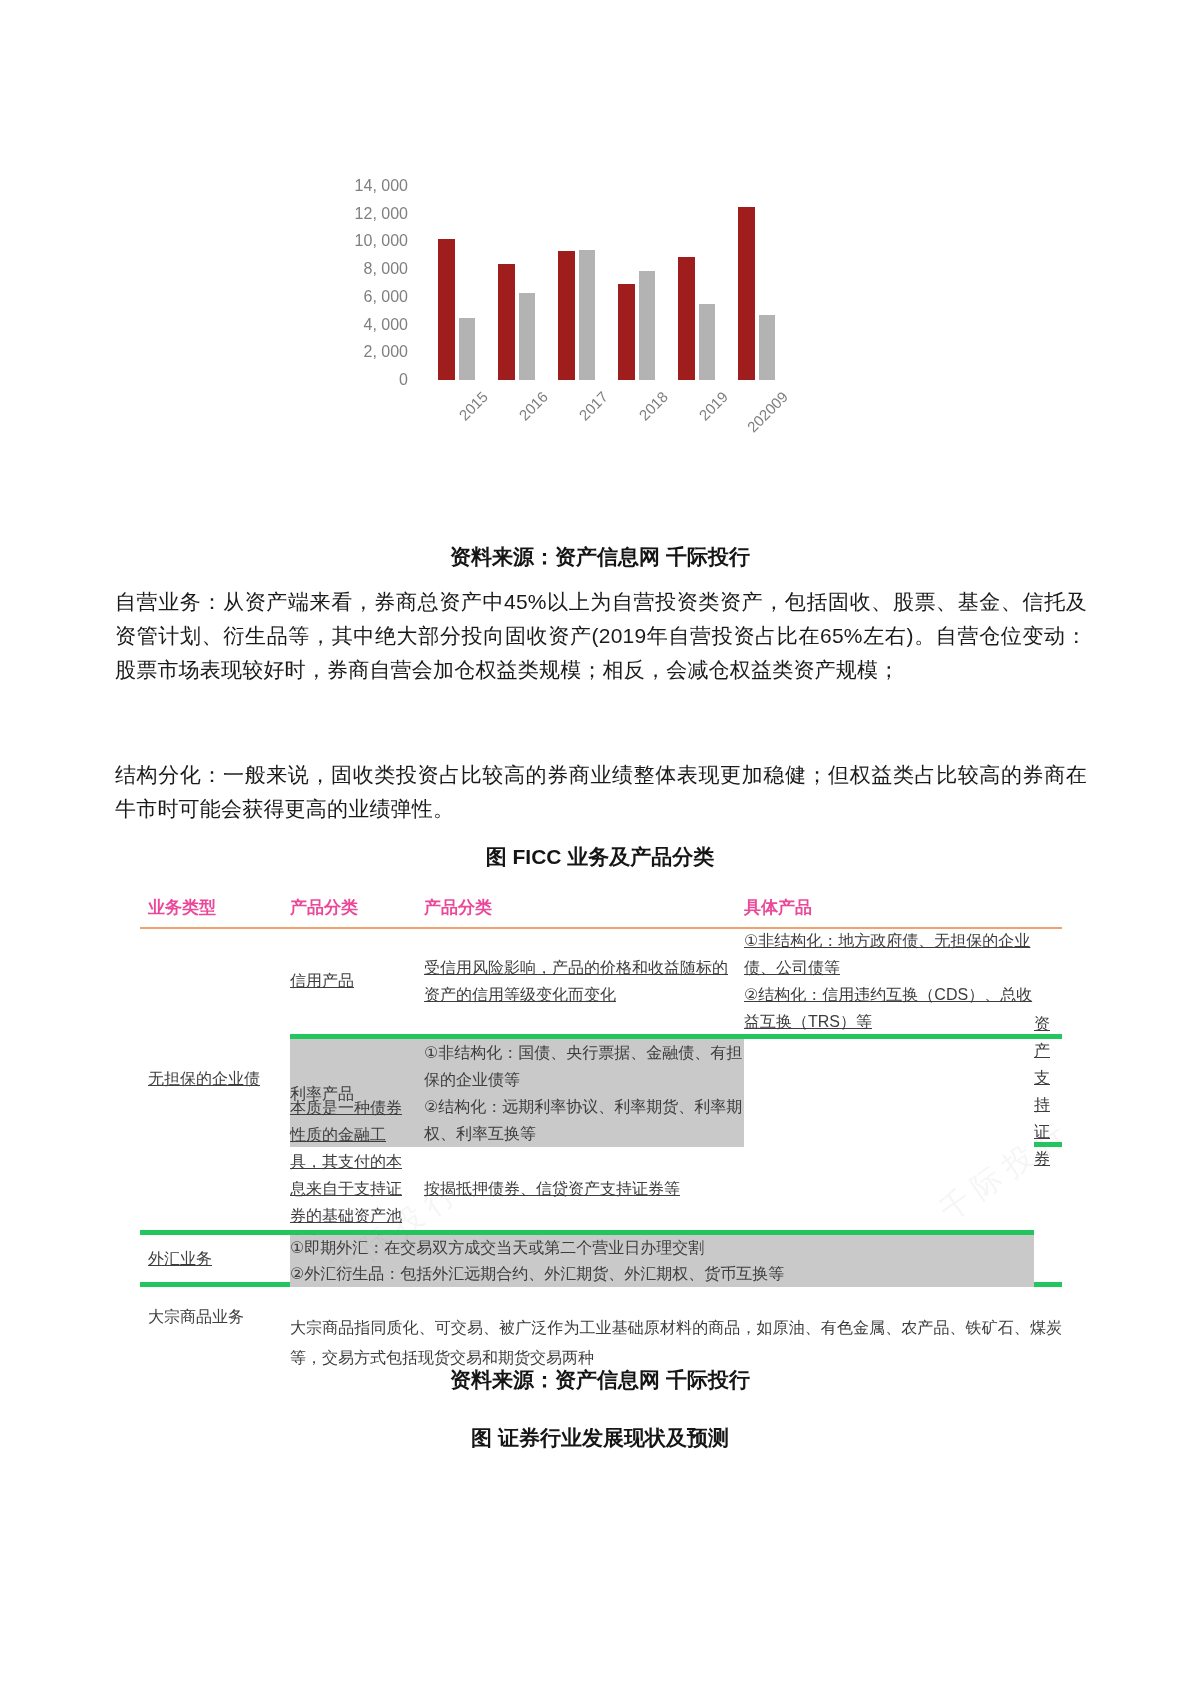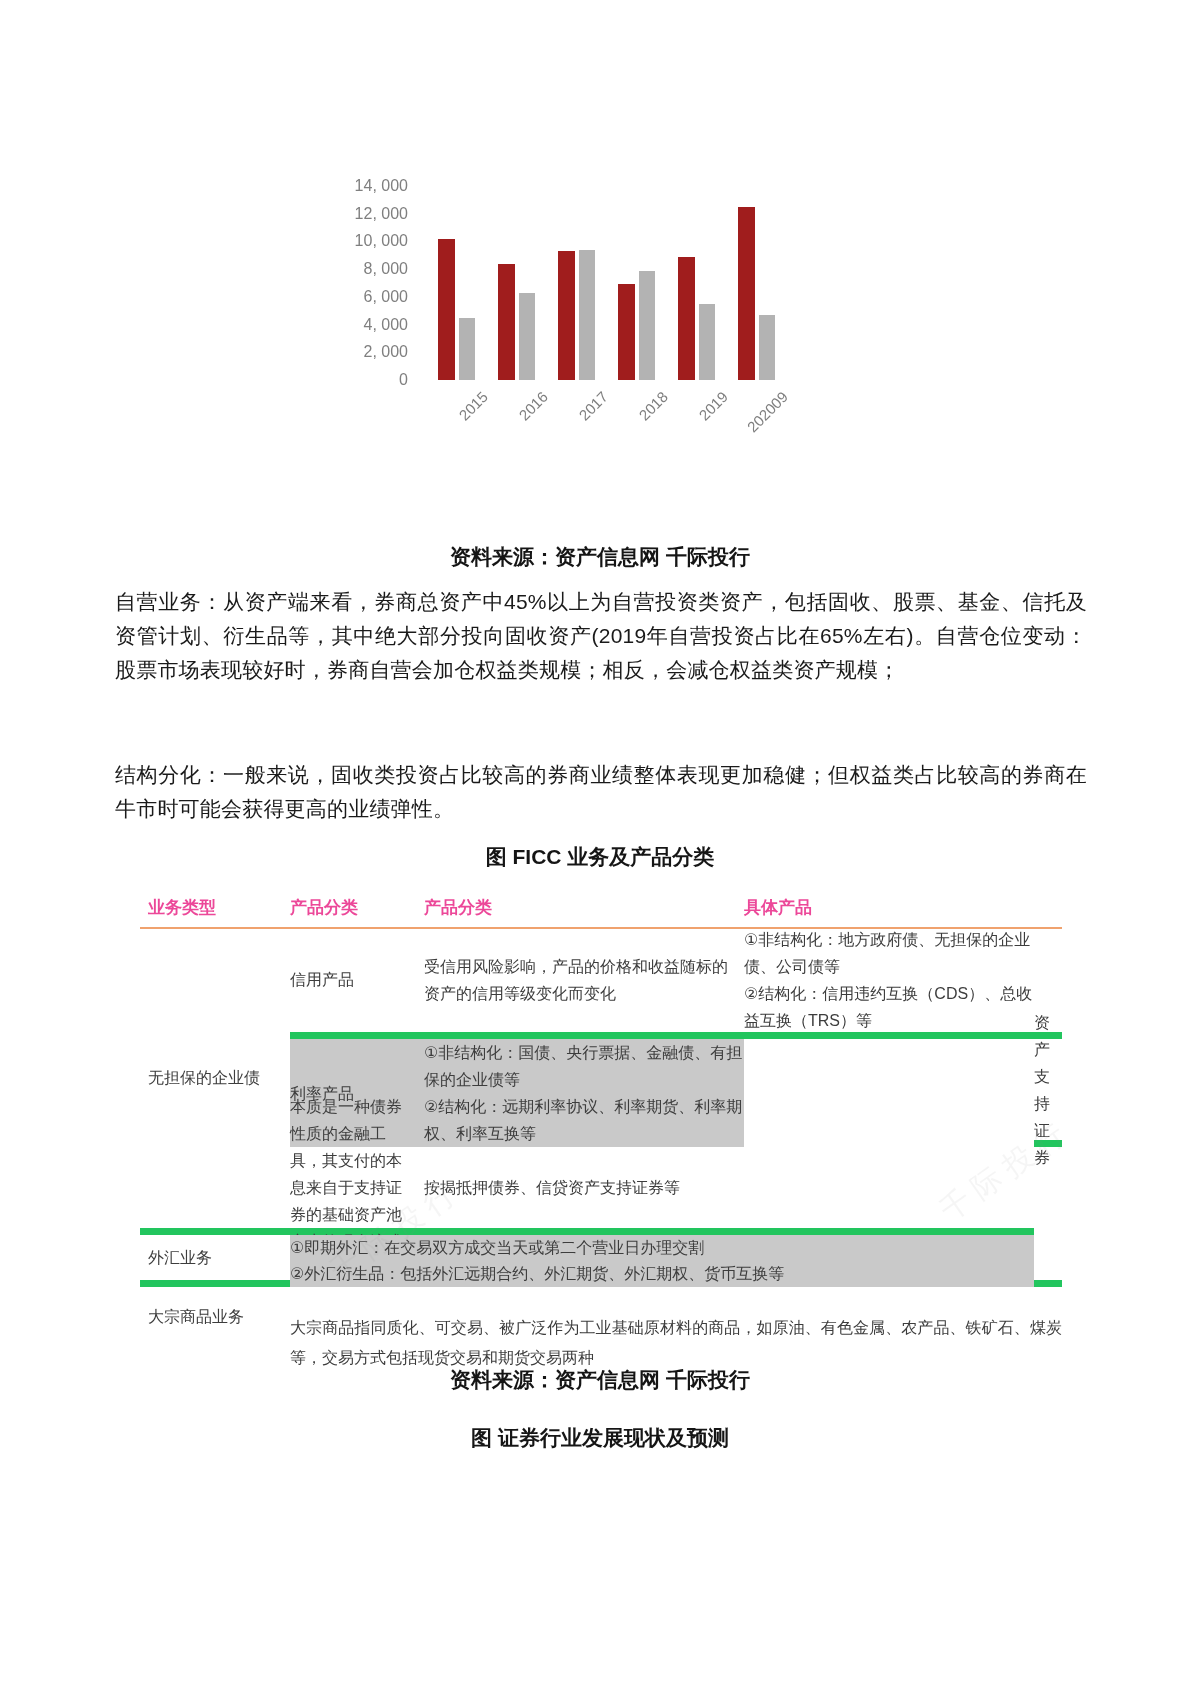--- a/index.html
+++ b/index.html
@@ -24,21 +24,21 @@
 
   
   .ficc{position:absolute;left:140px;top:893px;width:922px;
         display:grid;grid-template-columns:150px 134px 320px 290px 28px;
         grid-template-rows:34px 112px 108px 88px 52px 70px;
         font-size:16px;line-height:27px;color:#3d3d3d;}
   .hcell{font-weight:bold;font-size:17px;color:#ec4899;align-self:end;padding-bottom:6px;}
   .hr-orange{position:absolute;left:140px;top:927px;width:922px;height:2px;background:#F0A26E;}
   .vc{display:flex;flex-direction:column;justify-content:center;}
   .grayc{background:#C9C9C9;}
-  .rb{border-bottom:7px solid #22c55e;}
+  .rb{border-bottom:5px solid #22c55e;text-decoration:underline;}
   .c1{grid-column:1;}
   .fx-line{line-height:26px;}
   .com-body{padding-top:26px;line-height:30px;text-align:justify;}
 
   .watermark{position:absolute;font-size:30px;color:#8a8a8a;opacity:0.08;letter-spacing:8px;
              transform:rotate(-35deg);white-space:nowrap;}
 </style>
 </head>
 <body>
 

